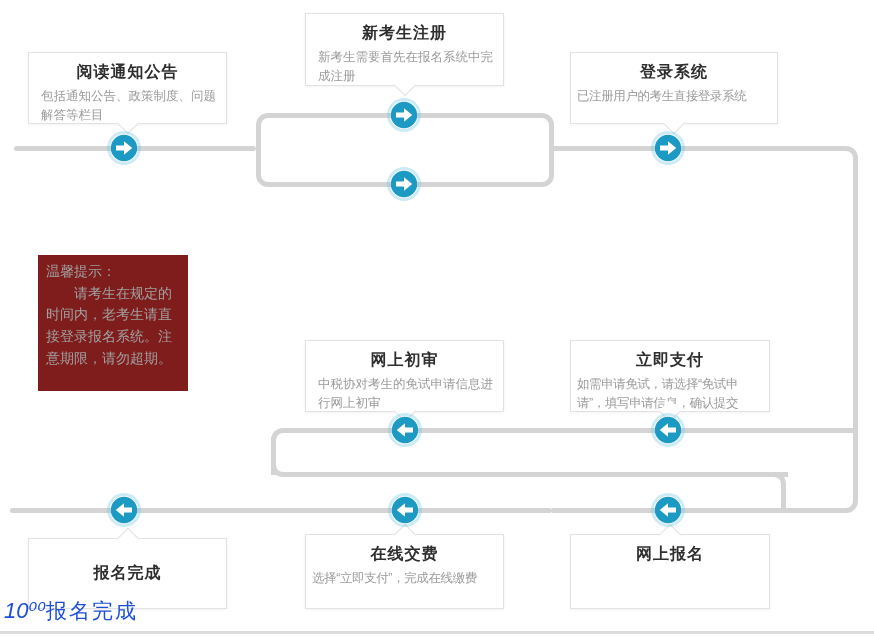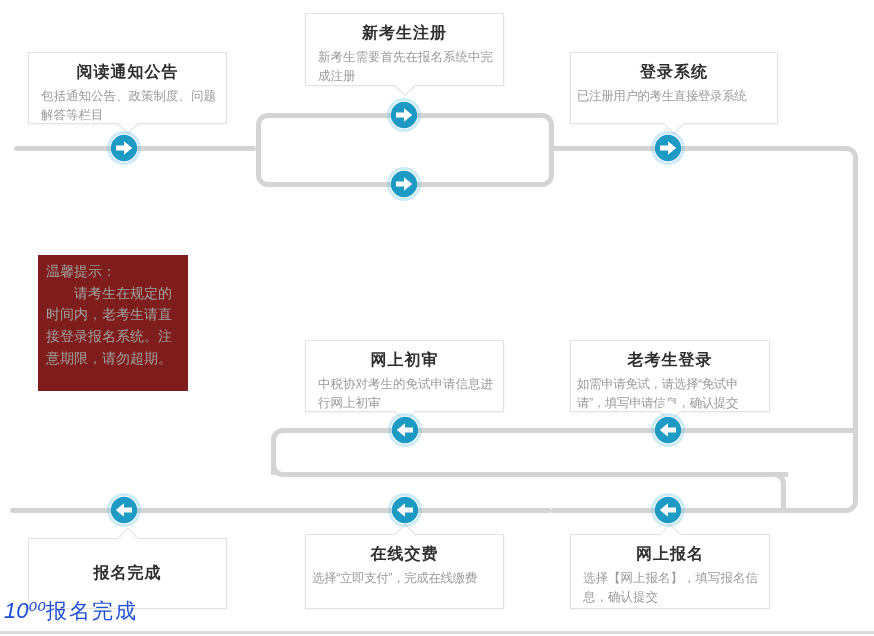--- a/index.html
+++ b/index.html
@@ -86,39 +86,38 @@
   </div>
 
 
   <div class="bubble" style="left:305px;top:340px;width:197px;height:70px">
     <div class="btitle">网上初审</div>
     <div class="bdesc">中税协对考生的免试申请信息进行网上初审</div>
     <div class="tail down"></div>
   </div>
 
   <div class="bubble" style="left:570px;top:340px;width:198px;height:70px">
-    <div class="btitle">老考生登录</div>
+    <div class="btitle">立即支付</div>
     <div class="bdesc tight">如需申请免试，请选择“免试申请”，填写申请信息，确认提交</div>
     <div class="tail down"></div>
   </div>
 
   <div class="bubble only-title" style="left:28px;top:538px;width:197px;height:69px">
     <div class="btitle">报名完成</div>
     <div class="tail up"></div>
   </div>
 
   <div class="bubble" style="left:305px;top:534px;width:197px;height:73px">
     <div class="btitle">在线交费</div>
     <div class="bdesc tight">选择“立即支付”，完成在线缴费</div>
     <div class="tail up"></div>
   </div>
 
   <div class="bubble" style="left:570px;top:534px;width:198px;height:73px">
     <div class="btitle">网上报名</div>
-    <div class="bdesc">选择【网上报名】，填写报名信息，确认提交</div>
     <div class="tail up"></div>
   </div>
 
   <div class="tip">
     <div class="tip-heading">温馨提示：</div>
     <div class="tip-body">请考生在规定的时间内，老考生请直接登录报名系统。注意期限，请勿超期。</div>
   </div>
 
   <div class="arrow right" style="left:110px;top:134px">
     <svg viewBox="0 0 28 28">

